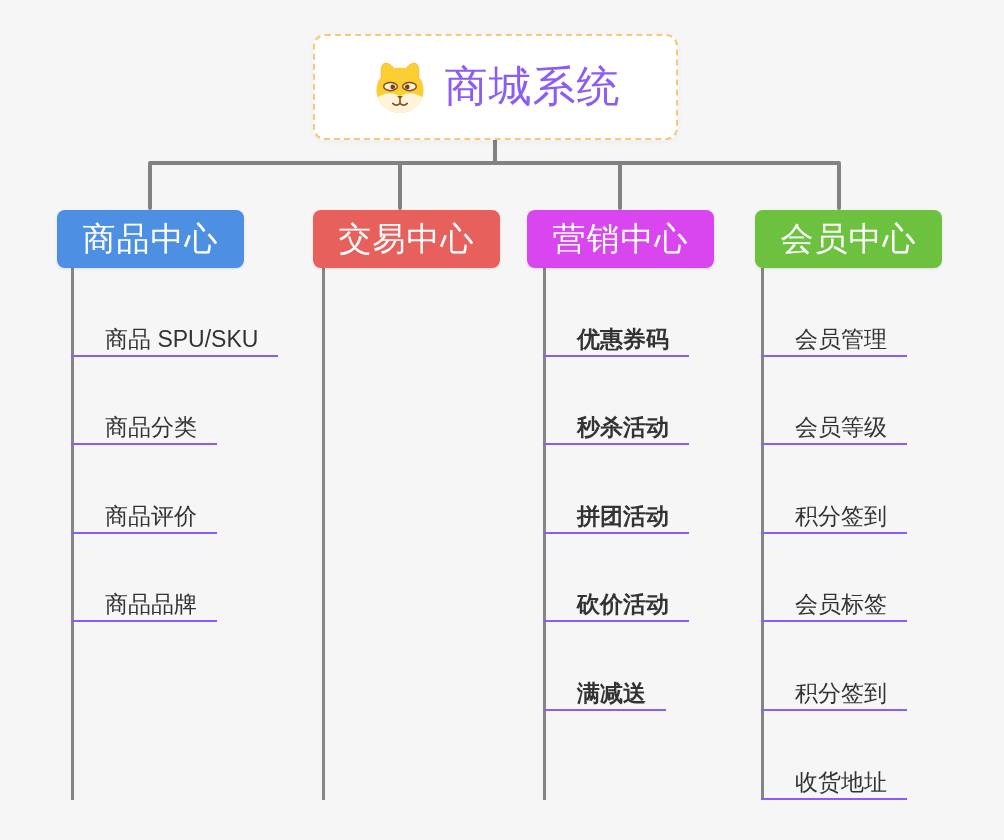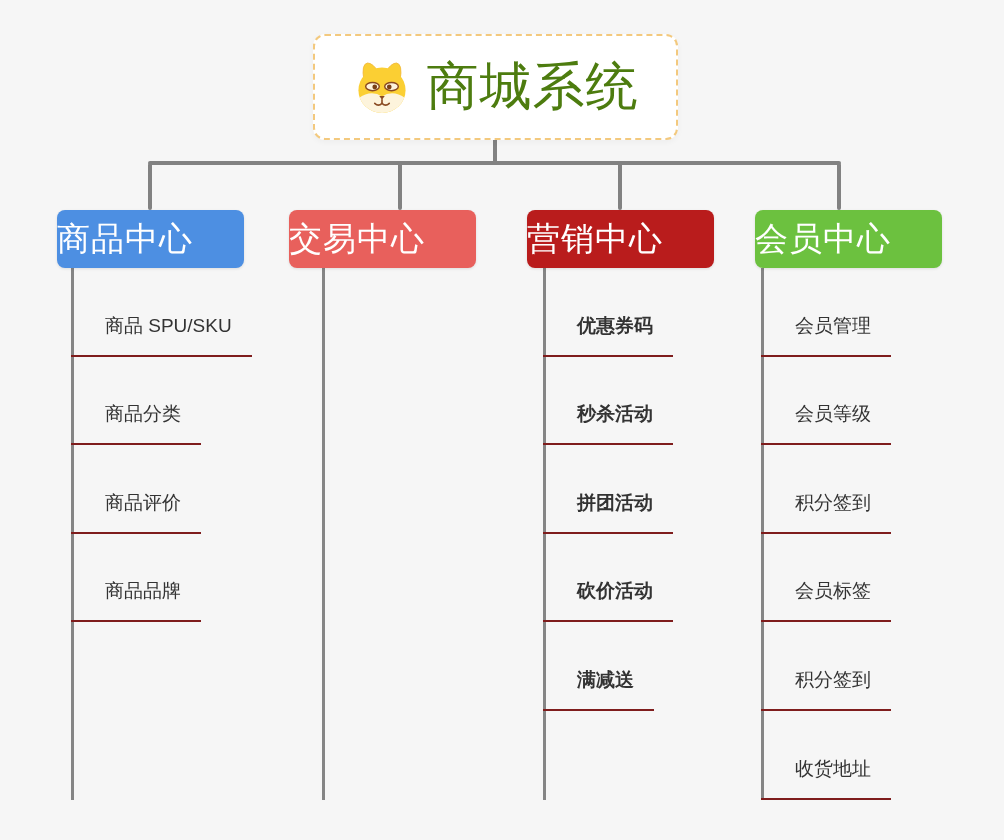--- a/index.html
+++ b/index.html
@@ -22,49 +22,49 @@
   .root{
     position:absolute;left:313px;top:34px;width:365px;height:106px;
     background:#ffffff;
     border:2px dashed #f3c97e;
     border-radius:12px;
     box-sizing:border-box;
     display:flex;align-items:center;justify-content:center;gap:16px;
     box-shadow:0 2px 6px rgba(0,0,0,0.04);
   }
   .root-title{
-    font-size:52px;
-    color:#4d7c0f;
+    font-size:43px;
+    color:#8b5cf6;
     letter-spacing:1px;
     white-space:nowrap;
   }
   .root-icon{width:58px;height:55px;flex:0 0 auto;}
   
   .branch{
     position:absolute;top:210px;height:58px;width:187px;
     border-radius:8px;
-    display:flex;align-items:center;justify-content:flex-start;
+    display:flex;align-items:center;justify-content:center;
     color:#ffffff;
     font-size:33px;
     letter-spacing:1px;
     box-shadow:0 1px 3px rgba(0,0,0,0.10);
   }
   
   .col{position:absolute;top:268px;width:270px;}
   .item{
     height:88.6px;
     display:flex;align-items:flex-end;
   }
   .item > span{
     display:inline-block;
     white-space:nowrap;
-    font-size:19px;
+    font-size:23px;
     color:#333333;
-    padding:0 20px 16px 34px;
-    border-bottom:2px solid #7f1d1d;
+    padding:0 20px 0 34px;
+    border-bottom:2px solid #8b5cf6;
   }
 </style>
 </head>
 <body>
 
 <div class="canvas">
 
   <div class="conn conn-v" style="left:493px;top:138px;height:27px;"></div>
   <div class="conn conn-h" style="left:148px;top:161px;width:693px;"></div>
   <div class="conn conn-v" style="left:148px;top:163px;height:47px;"></div>
@@ -99,24 +99,24 @@
       <path d="M29 39.5 L35 39.5 L32 43.5 Z" fill="#8a4b22"></path>
       <path d="M32 43.5 L32 47" stroke="#8a4b22" stroke-width="1.8" fill="none" stroke-linecap="round"></path>
       <path d="M24 47.5 Q28 51.5 32 47.5 Q36 51.5 40 47.5" stroke="#8a4b22" stroke-width="1.8" fill="none" stroke-linecap="round"></path>
     </svg>
     <span class="root-title">商城系统</span>
   </div>
 
   <div class="branch" style="left: 57px; background-color: rgb(77, 143, 226);">
     <span>商品中心</span>
   </div>
-  <div class="branch" style="left: 289px; background-color: rgb(232, 96, 92); font-family: Liberation Serif, serif;">
+  <div class="branch" style="left: 313px; background-color: rgb(232, 96, 92); font-family: Liberation Serif, serif;">
     <span>交易中心</span>
   </div>
-  <div class="branch" style="left: 527px; background-color: #b91c1c;">
+  <div class="branch" style="left: 527px; background-color: #d946ef;">
     <span>营销中心</span>
   </div>
   <div class="branch" style="left: 745px; background-color: rgb(108, 193, 63); margin-left: 10px;">
     <span>会员中心</span>
   </div>
 
   <div class="col" style="left:71px;">
     <div class="item">
         <span>商品 SPU/SKU</span>
       </div>

